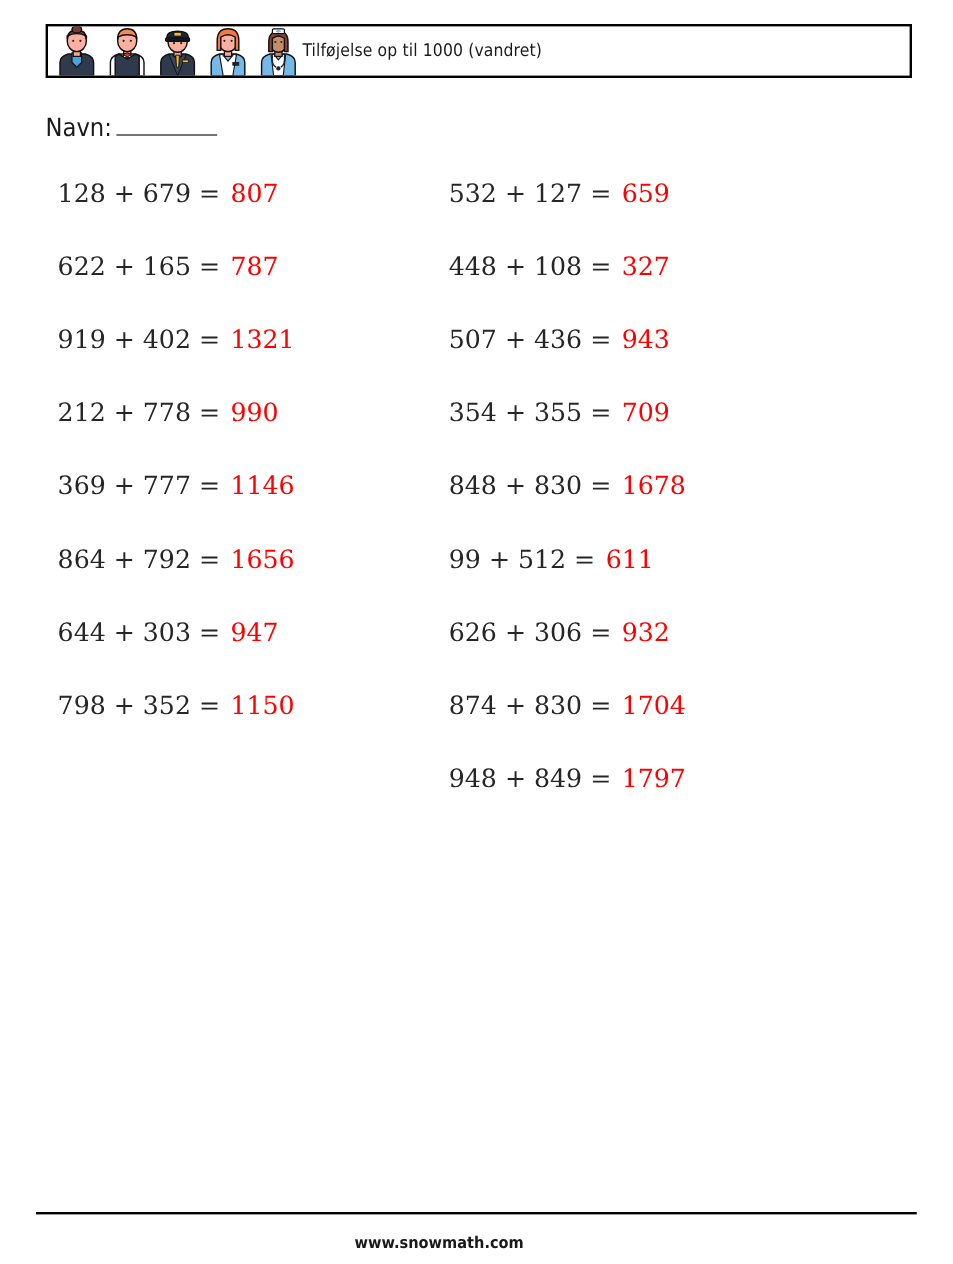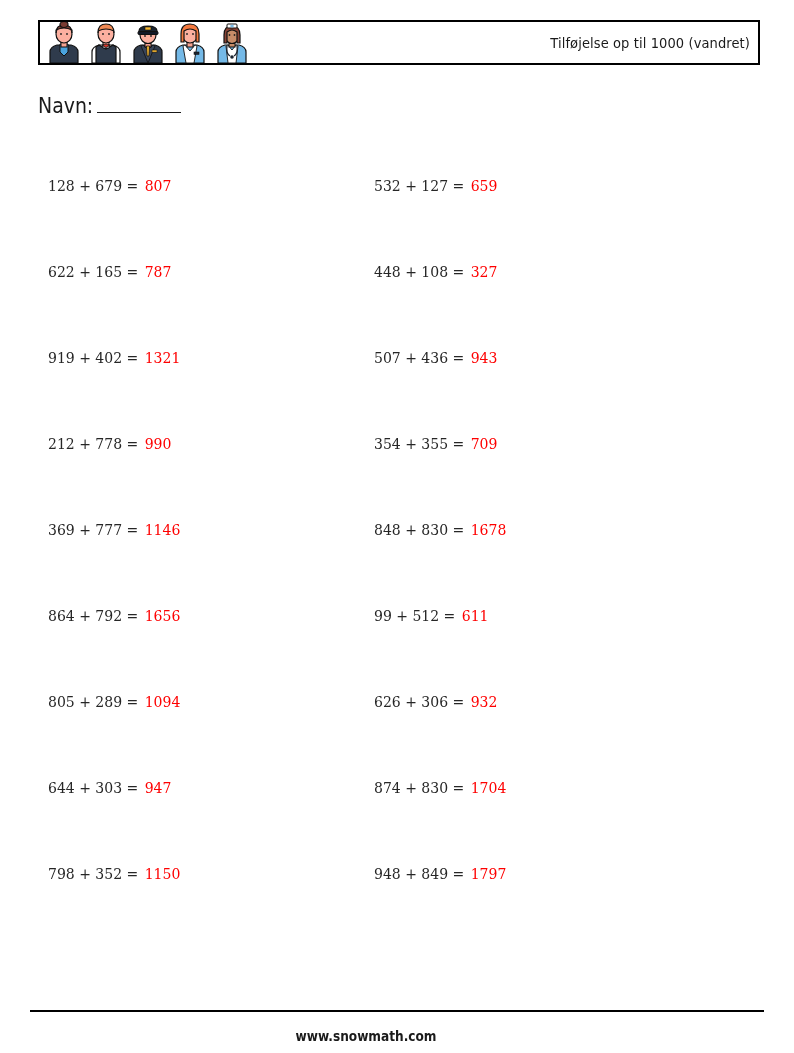--- a/index.html
+++ b/index.html
@@ -39,21 +39,21 @@
   .avatar {
     width: 40px;
     height: 41px;
     position: relative;
     flex: 0 0 auto;
   }
   .avatar svg { display: block; width: 40px; height: 41px; }
 
   .header-title {
     flex: 1 1 auto;
-    text-align: right;
+    text-align: left;
     font-size: 14.5px;
     color: #1a1a1a;
     letter-spacing: 0.1px;
     font-family: "DejaVu Sans Condensed", "Liberation Sans", sans-serif;
     padding-right: 8px;
   }
 
   
   .meta-row {
     position: absolute;
@@ -100,25 +100,24 @@
   .prob-col {
     position: absolute;
     top: 0;
   }
   .prob-col-left  { left: 48px; }
   .prob-col-right { left: 374px; }
 
   .prob-row {
     height: 61px;
     line-height: 38px;
-    font-size: 14px;
+    font-size: 21px;
     white-space: nowrap;
     font-family: "DejaVu Serif", "Liberation Serif", serif;
     color: #262626;
-    margin-top: 25px;
   }
   .prob-expr { color: #262626; }
   .prob-answer {
     color: #fe0000;
     padding-left: 2px;
   }
 
   
   .footer-rule {
     position: absolute;
@@ -237,21 +236,20 @@
 
 <div class="problems">
 
   <div class="prob-col prob-col-left" id="col-left">
       <div class="prob-row"><span class="prob-expr">128 + 679 =</span><span class="prob-answer"> 807</span></div>
       <div class="prob-row"><span class="prob-expr">622 + 165 =</span><span class="prob-answer"> 787</span></div>
       <div class="prob-row"><span class="prob-expr">919 + 402 =</span><span class="prob-answer"> 1321</span></div>
       <div class="prob-row"><span class="prob-expr">212 + 778 =</span><span class="prob-answer"> 990</span></div>
       <div class="prob-row"><span class="prob-expr">369 + 777 =</span><span class="prob-answer"> 1146</span></div>
       <div class="prob-row"><span class="prob-expr">864 + 792 =</span><span class="prob-answer"> 1656</span></div>
-      <div class="prob-row"><span class="prob-expr">805 + 289 =</span><span class="prob-answer"> 1094</span></div>
       <div class="prob-row"><span class="prob-expr">644 + 303 =</span><span class="prob-answer"> 947</span></div>
       <div class="prob-row"><span class="prob-expr">798 + 352 =</span><span class="prob-answer"> 1150</span></div>
     </div>
   <div class="prob-col prob-col-right" id="col-right">
       <div class="prob-row"><span class="prob-expr">532 + 127 =</span><span class="prob-answer"> 659</span></div>
       <div class="prob-row"><span class="prob-expr">448 + 108 =</span><span class="prob-answer"> 327</span></div>
       <div class="prob-row"><span class="prob-expr">507 + 436 =</span><span class="prob-answer"> 943</span></div>
       <div class="prob-row"><span class="prob-expr">354 + 355 =</span><span class="prob-answer"> 709</span></div>
       <div class="prob-row"><span class="prob-expr">848 + 830 =</span><span class="prob-answer"> 1678</span></div>
       <div class="prob-row"><span class="prob-expr">99 + 512 =</span><span class="prob-answer"> 611</span></div>

